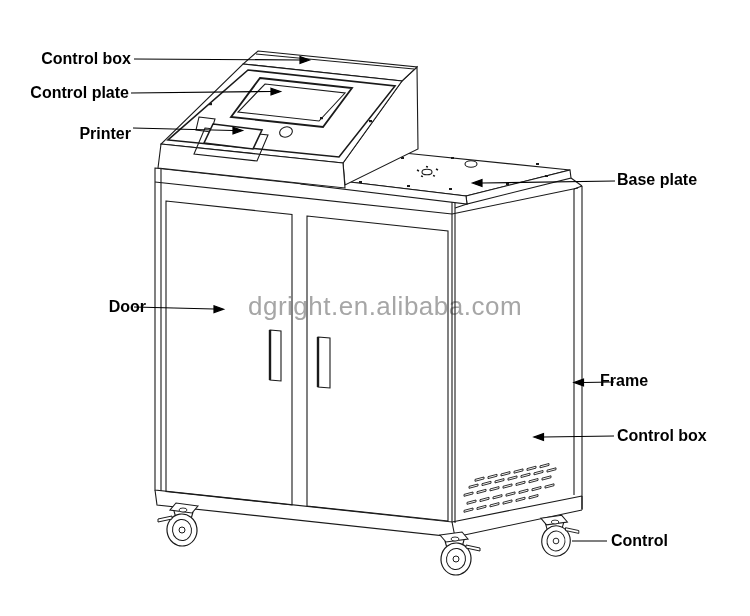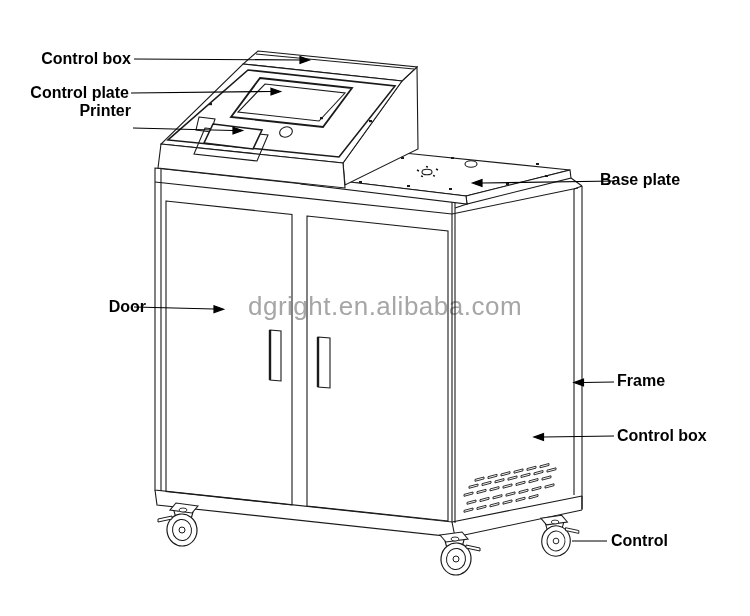--- a/index.html
+++ b/index.html
@@ -7,24 +7,24 @@
     position:relative;width:750px;height:616px;background:#ffffff;
     font-family:"Liberation Sans",sans-serif;overflow:hidden;
   }
   #machine-svg{position:absolute;left:0;top:0;}
   .lbl{
     position:absolute;font-weight:bold;font-size:16px;color:#000;
     line-height:1;white-space:nowrap;transform:translateY(-50%);
   }
   #lbl-control-box-top{top:59px;right:619px;}
   #lbl-control-plane{top:93px;right:621px;}
-  #lbl-printer{top:111px;right:619px;padding-left:15px;}
+  #lbl-printer{top:134px;right:619px;padding-left:15px;}
   #lbl-door{top:307px;right:604px;}
-  #lbl-base-plate{top:180px;left:600px;text-align:center;}
-  #lbl-frame{top:381px;left:617px;}
+  #lbl-base-plate{top:180px;left:617px;text-align:center;}
+  #lbl-frame{top:381px;left:600px;}
   #lbl-control-box-right{top:436px;left:617px;}
   #lbl-caster{top:541px;left:611px;}
   svg text.watermark{
     font-family:"Liberation Sans",sans-serif;font-size:26px;fill:#a6a6a6;
     letter-spacing:0.5px;
   }
 </style>
 </head>
 <body>
 

